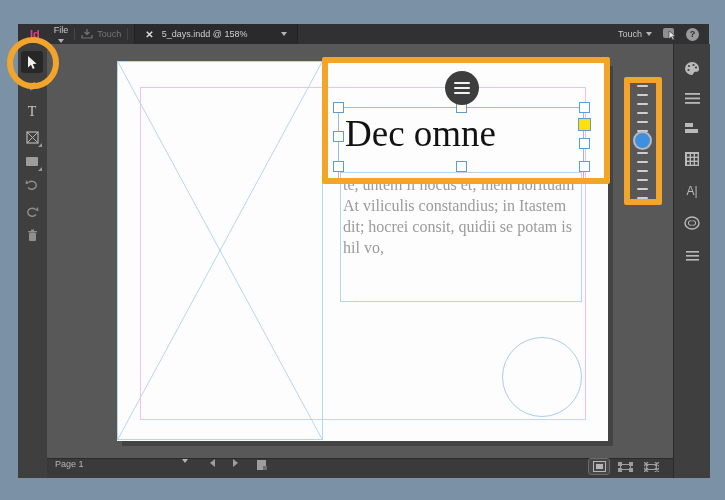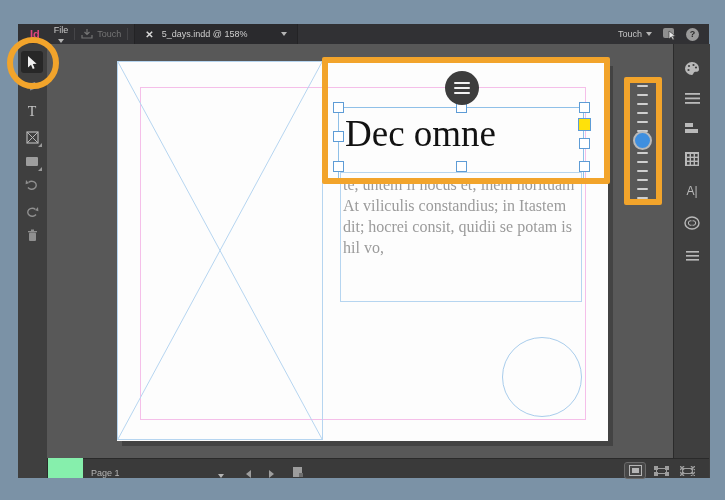--- a/index.html
+++ b/index.html
@@ -49,21 +49,21 @@
   .handle{position:absolute;width:11px;height:11px;background:#ffffff;border:1px solid #5e9cd6;box-sizing:border-box;}
   .handle-yellow{position:absolute;width:13px;height:13px;background:#ffe10a;border:1px solid #5e9cd6;box-sizing:border-box;}
   
   .zoom-slider{position:absolute;left:606px;top:53px;width:37px;height:127px;}
   .tick-group{position:absolute;left:13px;display:flex;flex-direction:column;}
   .tick{width:11px;height:2px;background:#cfcfcf;border-radius:1px;margin-bottom:7px;}
   .knob{position:absolute;left:9px;top:54px;width:19px;height:19px;border-radius:50%;
     background:#3f8fdf;border:2px solid #b9b9b9;box-sizing:border-box;}
   
   .bottombar{position:absolute;left:29px;top:434px;width:626px;height:20px;background:#3a3a3a;border-top:1px solid #2a2a2a;
-    display:flex;align-items:flex-end;font-size:9px;color:#b5b5b5;box-sizing:border-box;margin-left:36px;}
+    display:flex;align-items:flex-start;font-size:9px;color:#b5b5b5;box-sizing:border-box;}
   .view-btn{width:20px;height:15px;display:flex;align-items:center;justify-content:center;margin-right:6px;border-radius:2px;}
   .view-btn.selected{background:#474747;outline:1px solid #6b6b6b;}
   
   .callout{position:absolute;border:6px solid #f2a42b;box-sizing:border-box;z-index:50;border-radius:2px;}
   .callout-ring{position:absolute;left:7px;top:37px;width:52px;height:52px;border:6px solid #f2a42b;border-radius:50%;box-sizing:border-box;z-index:50;}
   svg{display:block;}
 </style>
 </head>
 <body>
 

